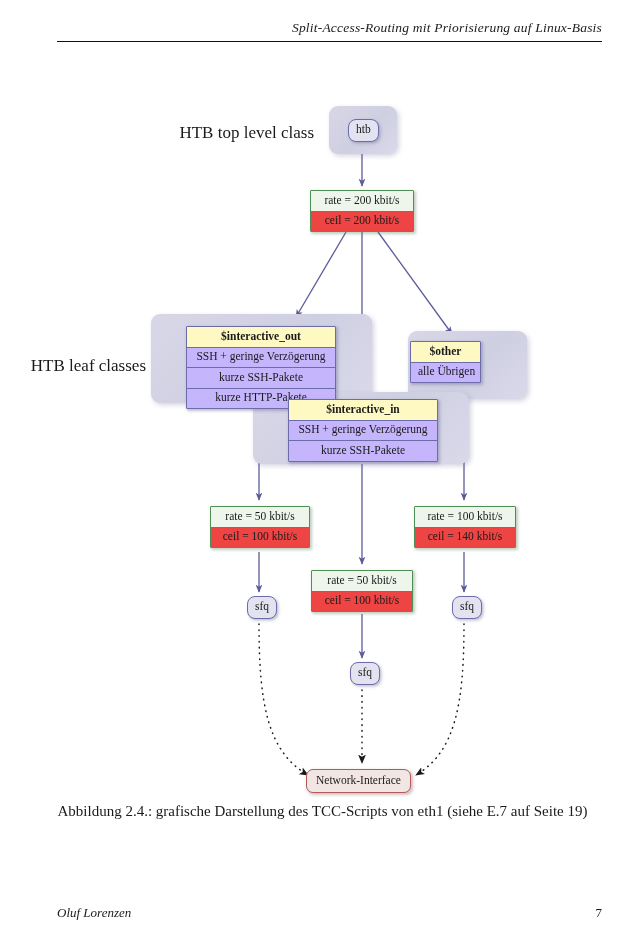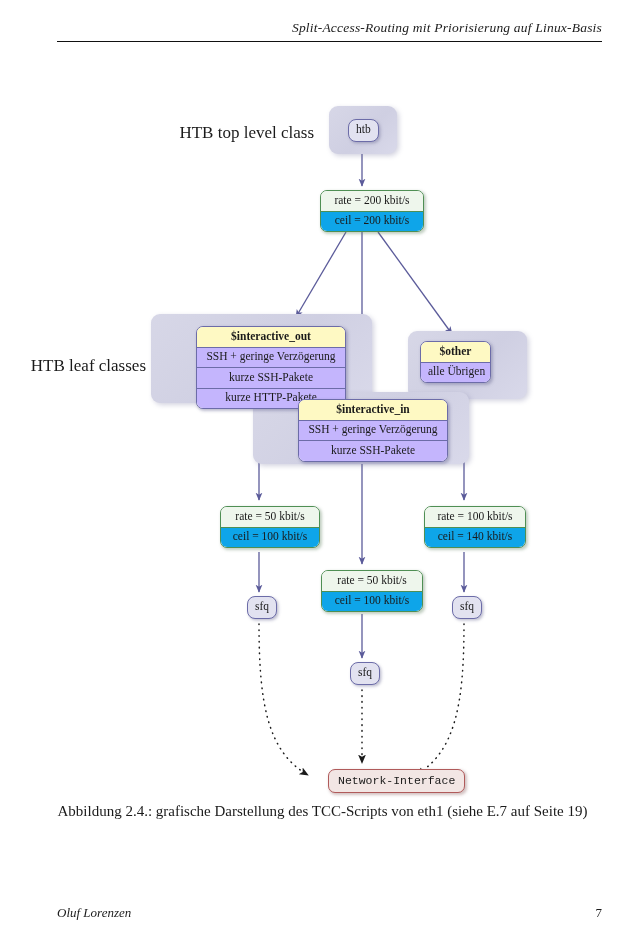--- a/index.html
+++ b/index.html
@@ -77,28 +77,27 @@
     background: #d2d2e4;
     border-radius: 9px;
     box-shadow: 2px 2px 5px rgba(120,120,160,0.33);
     background-image: linear-gradient(135deg, #d7d7e7 0%, #cfcfe2 55%, #d9d9ea 100%);
   }
 
   
   .node {
     position: absolute;
     border: 1px solid #6c6ca8;
-    border-radius: 7px;
+    border-radius: 1px;
     background: #ffffff;
     box-shadow: 1.5px 1.5px 3px rgba(110,110,150,0.45);
     overflow: hidden;
     font-size: 11.5px;
     line-height: 1;
     text-align: center;
-    margin-left: 10px;
   }
   .node .row {
     padding: 3.5px 7px 4.5px 7px;
     white-space: nowrap;
   }
   .node .row + .row { border-top: 1px solid #6c6ca8; }
 
   
   .class-node .row.head {
     background: #fef9c3;
@@ -106,21 +105,21 @@
   }
   .class-node .row.body {
     background: #c4b5fd;
   }
 
   
   .green-node {
     border-color: #4f8f54;
     box-shadow: 1.5px 1.5px 3px rgba(110,140,110,0.42);
   }
-  .green-node .row { background: #0ea5e9; }
+  .green-node .row { background: #ef4444; }
   .green-node .row + .row { border-top: 1px solid #4f8f54; }
   .green-node .row.first { background: #eef6ec; }
 
   
   .pill {
     position: absolute;
     border: 1px solid #6c6ca8;
     border-radius: 8px;
     background: #e2e2f0;
     box-shadow: 1.5px 1.5px 3px rgba(110,110,150,0.45);
@@ -249,19 +248,19 @@
 
   <div class="node green-node" style="left:414px; top:506px; width:100px;">
     <div class="row first">rate = 100 kbit/s</div>
     <div class="row">ceil = 140 kbit/s</div>
   </div>
 
   <div class="pill" style="left:247px; top:596px;">sfq</div>
   <div class="pill" style="left:350px; top:662px;">sfq</div>
   <div class="pill" style="left:452px; top:596px;">sfq</div>
 
-  <div class="sink-node" style="left:328px; top:769px;font-family:Liberation Mono, monospace;">Network-Interface</div>
+  <div class="sink-node" style="left:306px; top:769px;">Network-Interface</div>
 </div>
 
 <div id="caption">Abbildung 2.4.: grafische Darstellung des TCC-Scripts von eth1 (siehe E.7 auf Seite 19)</div>
 
 <div id="footer-author">Oluf Lorenzen</div>
 <div id="footer-page">7</div>
 
 </body></html>

